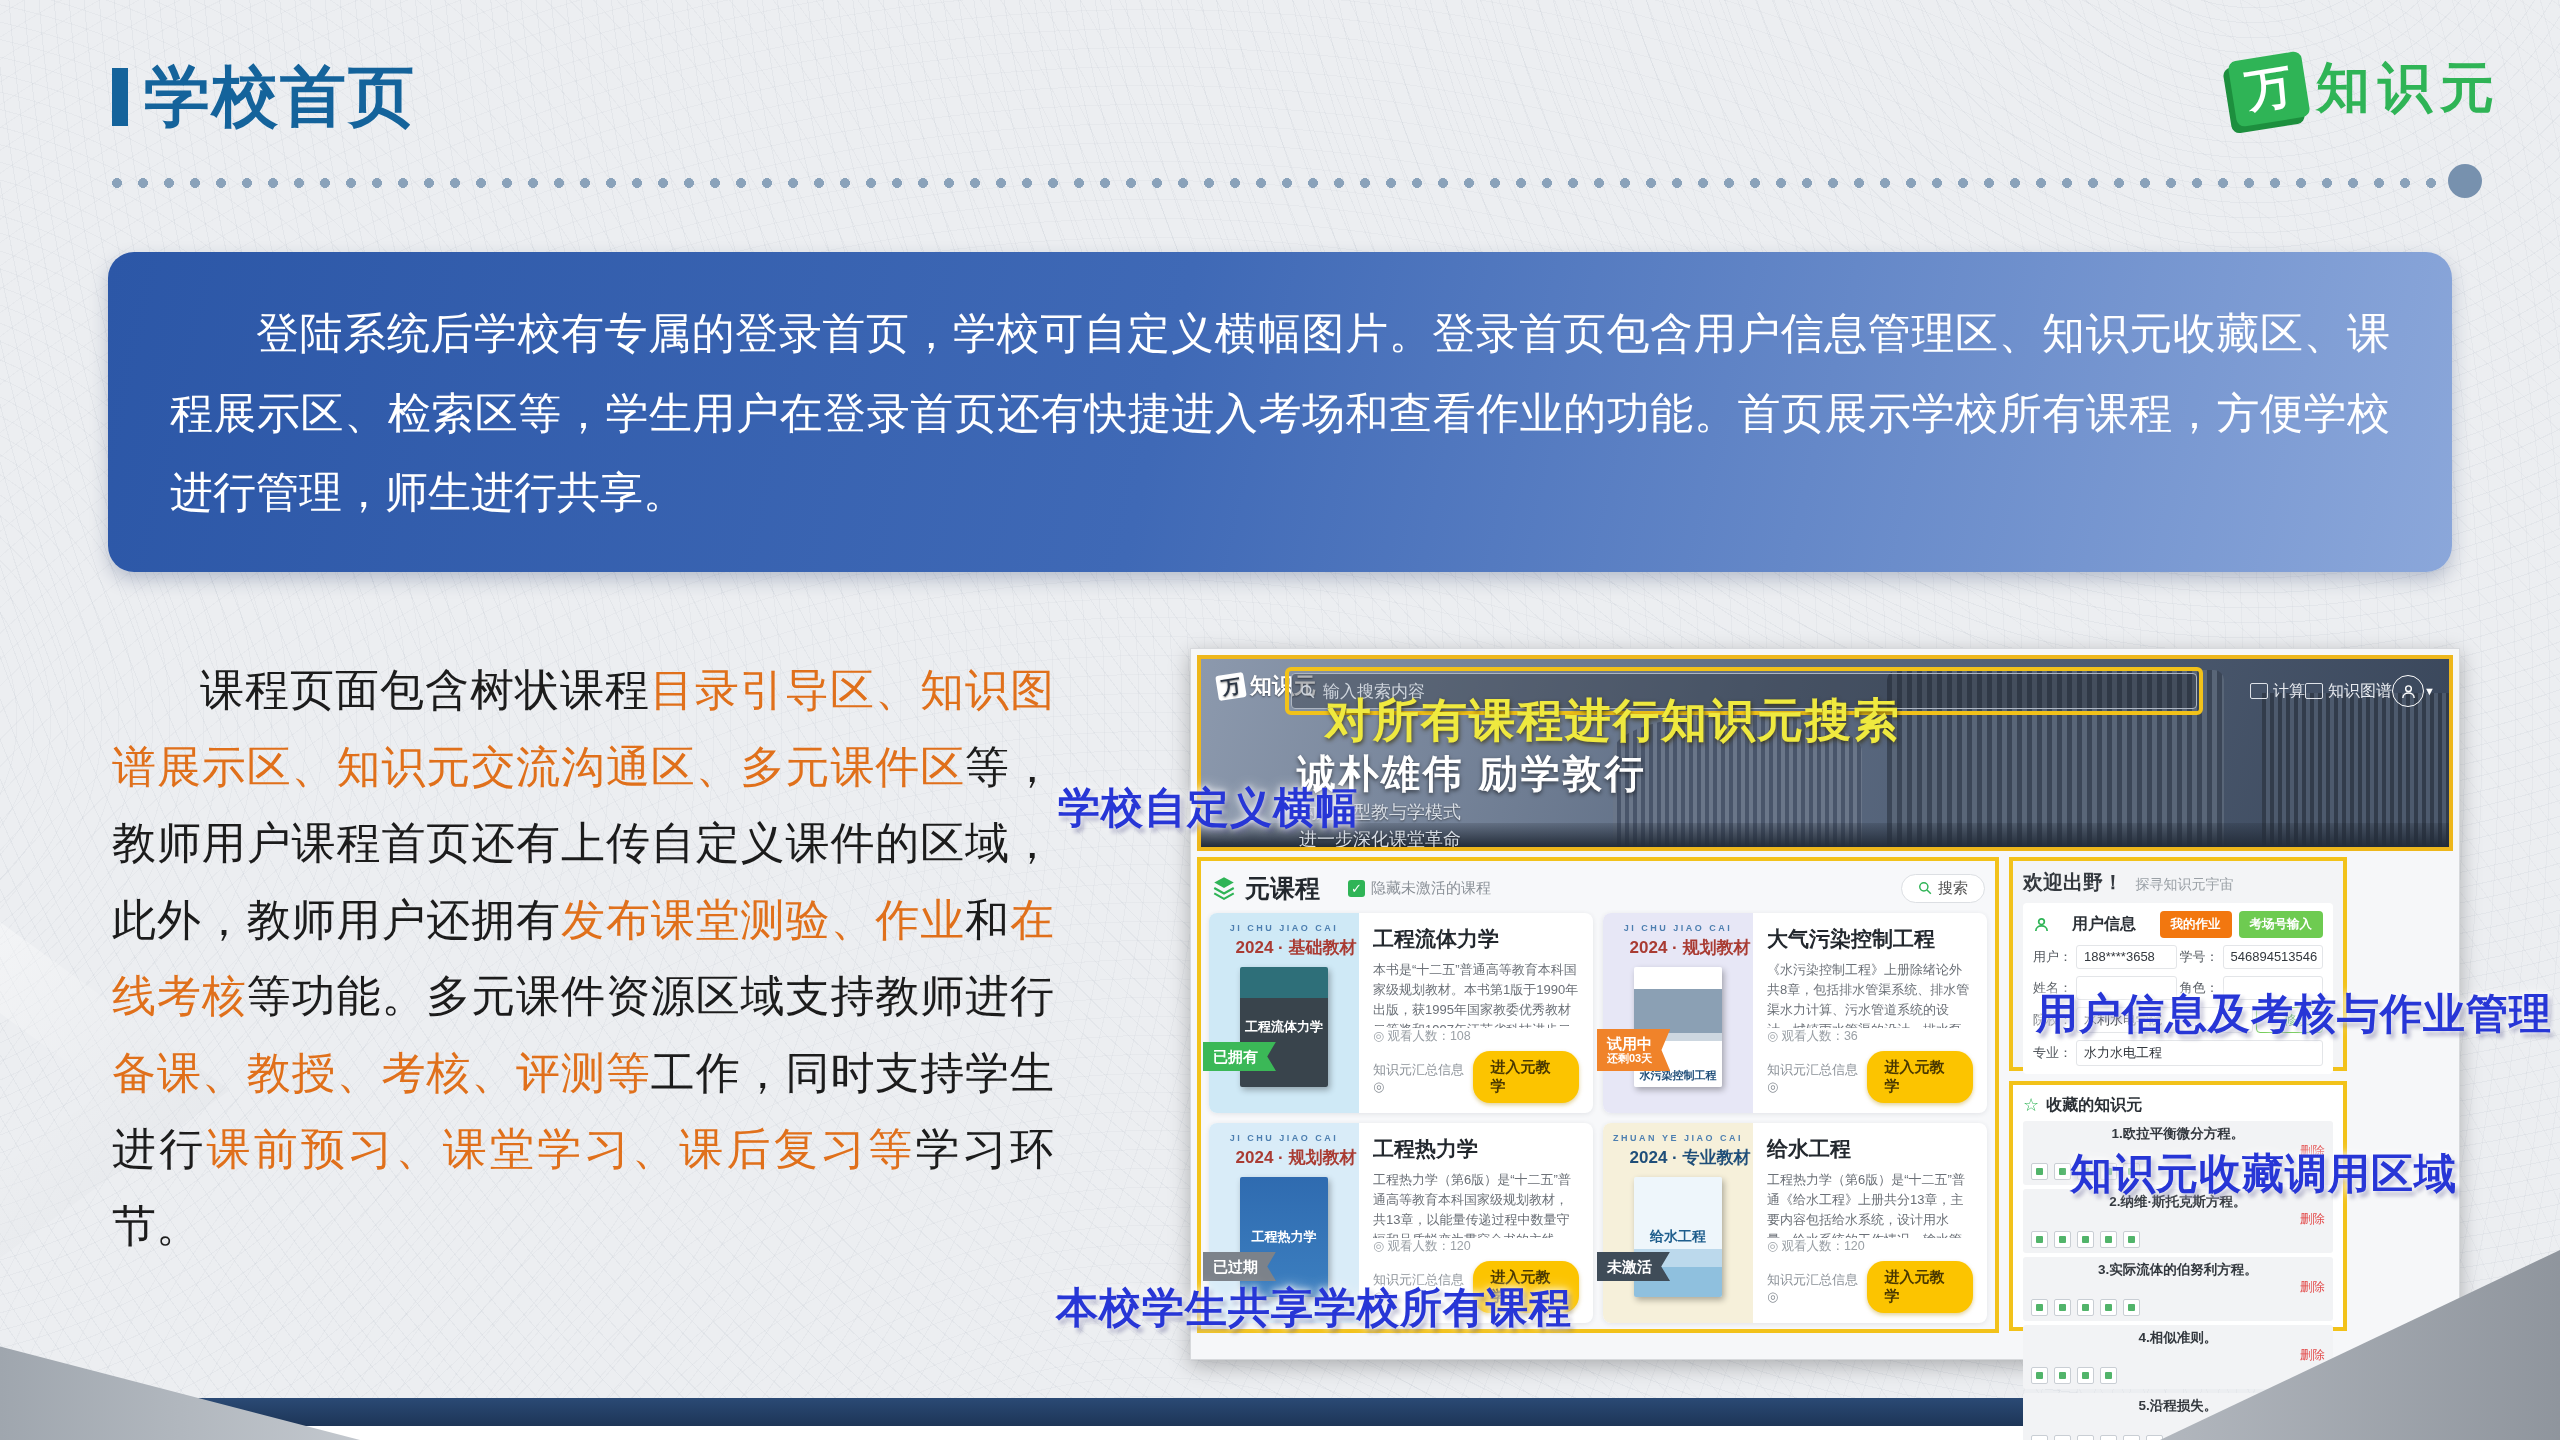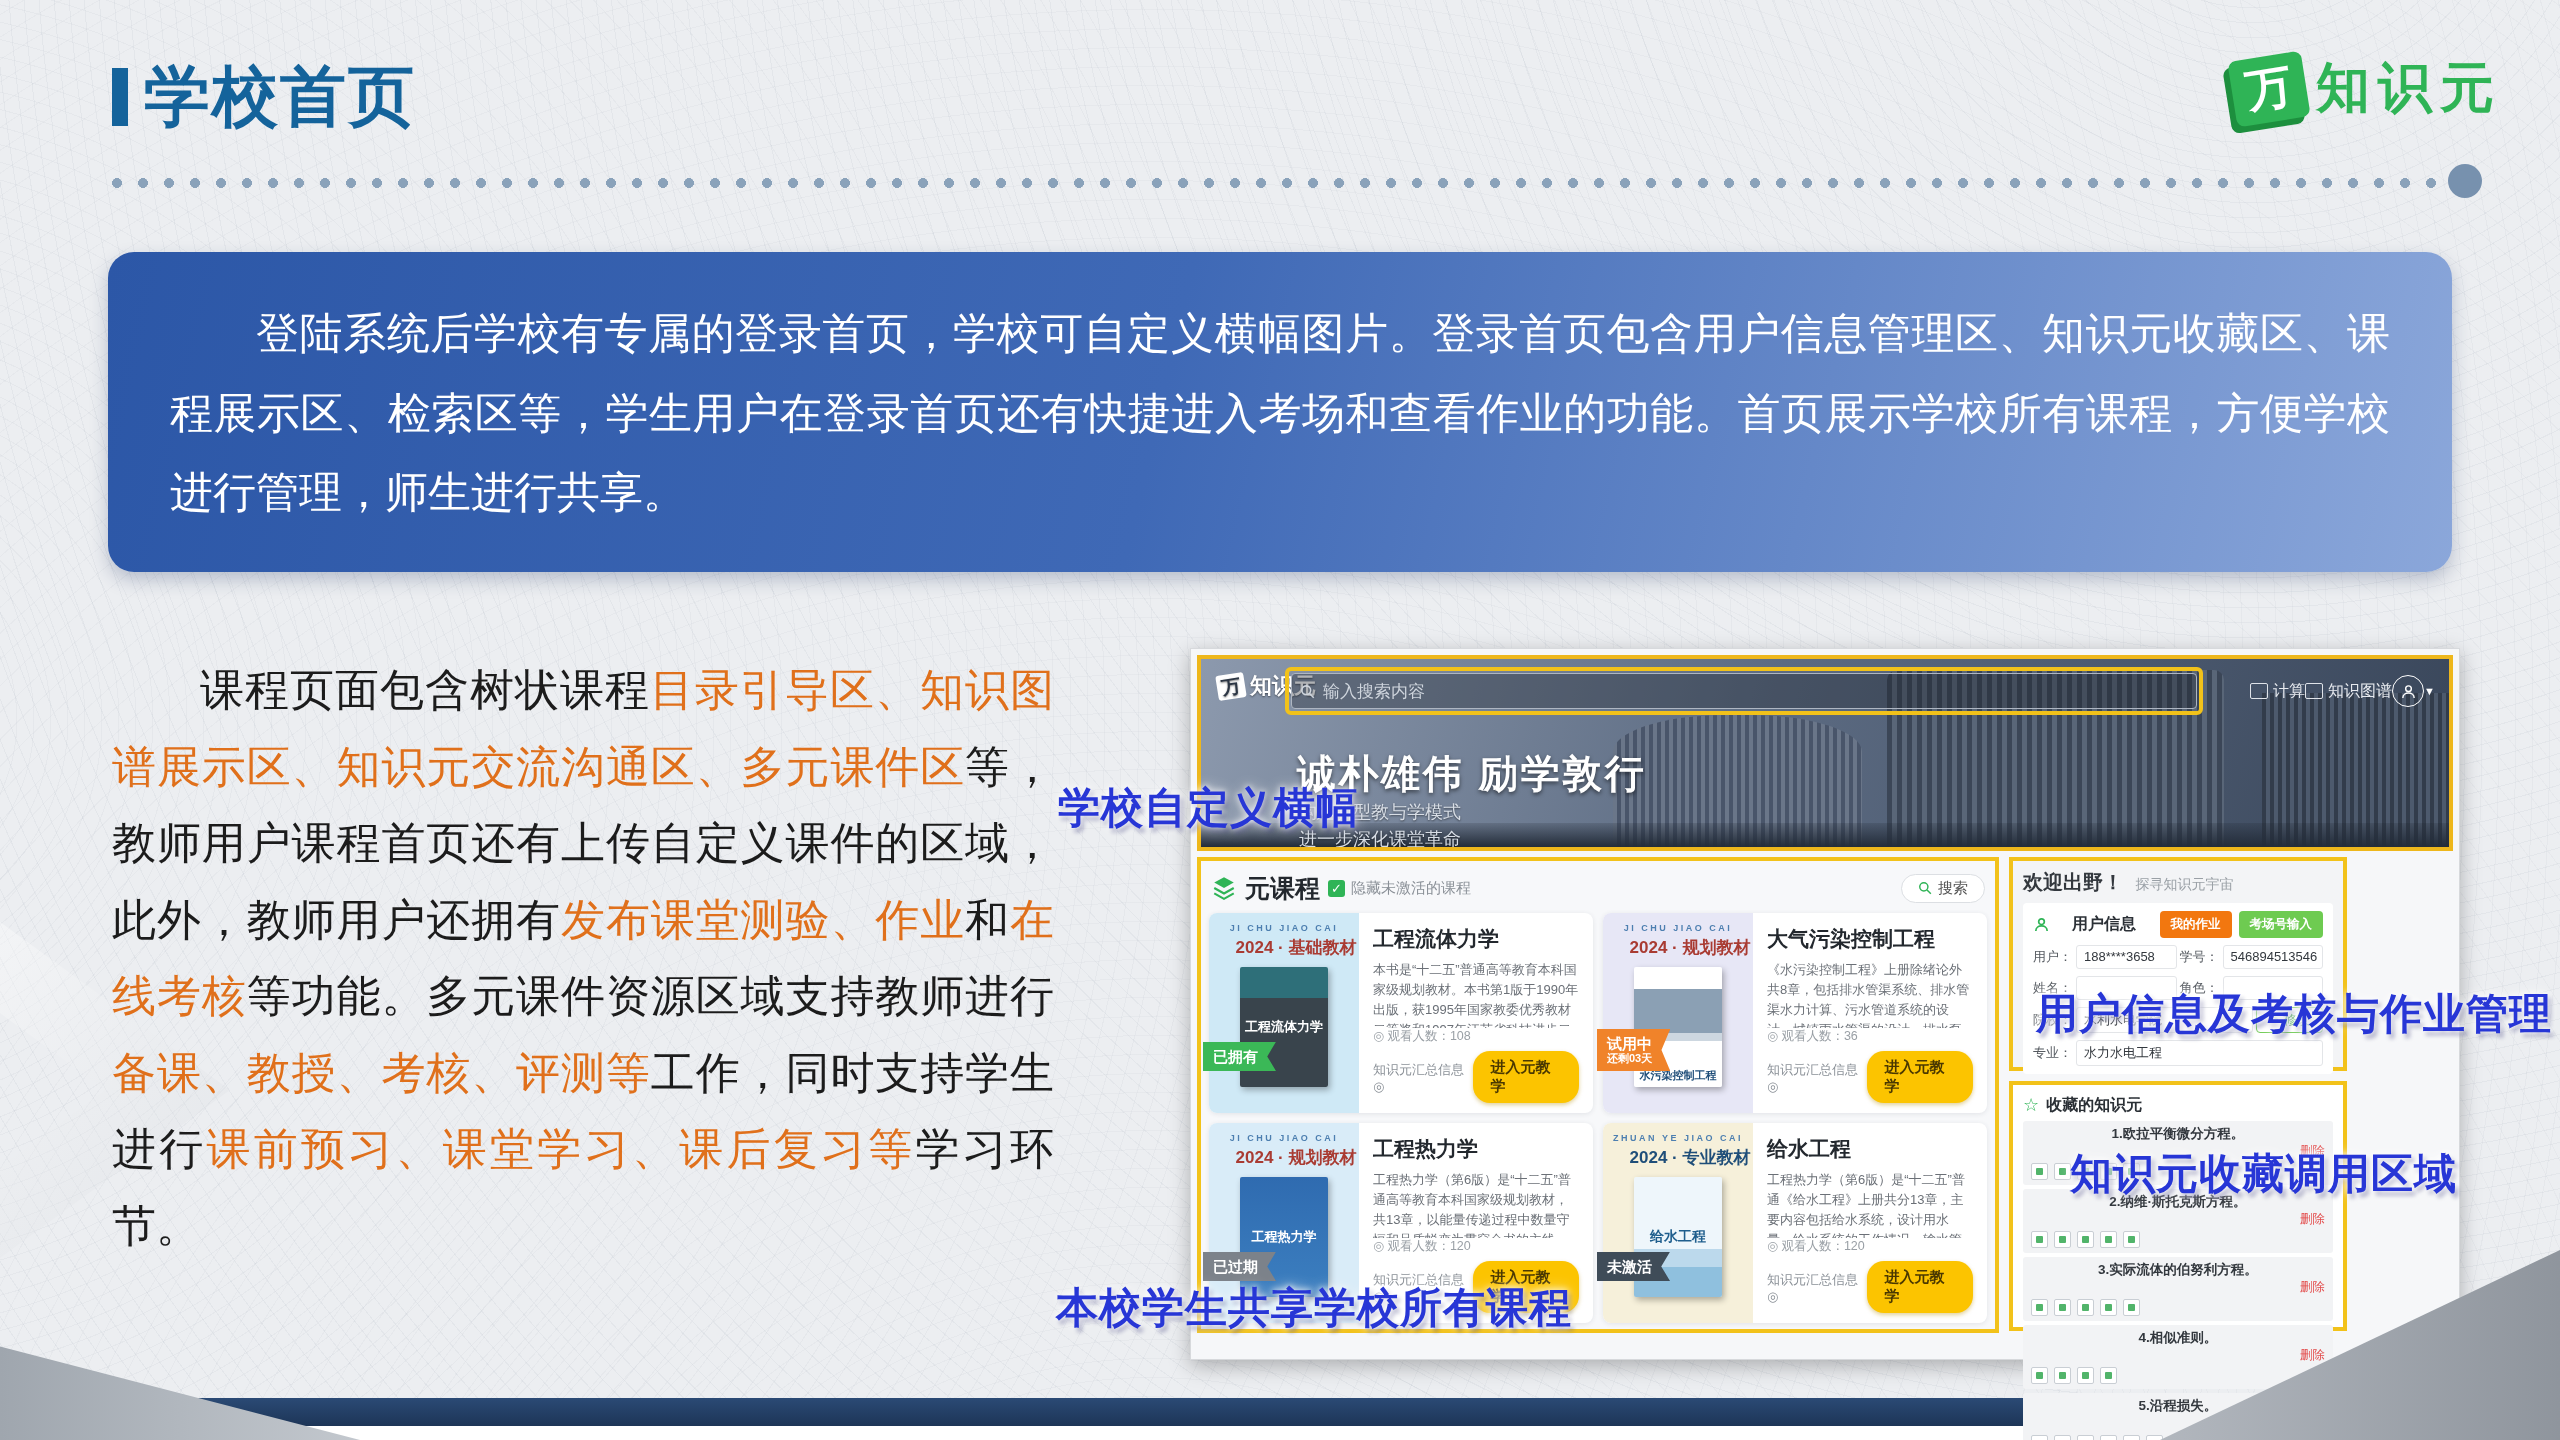--- a/index.html
+++ b/index.html
@@ -61,21 +61,21 @@
   .nav-glyph{display:inline-block;width:16px;height:14px;border:1.5px solid #dfe3e9;border-radius:2px;}
   .avatar{width:30px;height:30px;border-radius:50%;border:1.5px solid #fff;display:flex;align-items:center;justify-content:center;}
   .caret{font-size:11px;color:#fff;}
   .slogan{position:absolute;left:96px;top:88px;color:#fff;font-size:39px;font-weight:900;letter-spacing:3px;
     text-shadow:0 2px 4px rgba(0,0,0,.55);}
   .slogan-sub{position:absolute;left:98px;top:140px;color:#d8dee6;font-size:18px;line-height:1.5;text-shadow:0 1px 2px rgba(0,0,0,.5);}
 
   
   .course-box{position:absolute;left:6px;top:208px;width:802px;height:476px;box-sizing:border-box;
     border:4px solid #f2c21a;background:#f7f8fa;}
-  .ca-head{position:absolute;left:10px;top:8px;right:10px;height:38px;display:flex;align-items:center;gap:8px;}
+  .ca-head{position:absolute;left:10px;top:8px;right:10px;height:38px;display:flex;align-items:center;gap:28px;}
   .ca-title{font-size:25px;font-weight:900;color:#23282e;display:flex;align-items:center;gap:8px;}
   .ca-filter{display:flex;align-items:center;gap:6px;color:#8a9097;font-size:15px;}
   .checkbox{width:17px;height:17px;background:#2fb456;border-radius:3px;color:#fff;font-size:13px;
     display:flex;align-items:center;justify-content:center;font-weight:900;}
   .ca-search{margin-left:auto;display:flex;align-items:center;gap:6px;background:#fff;border:1px solid #dcdfe3;
     border-radius:16px;padding:4px 16px;font-size:15px;color:#555;}
   .card-grid{position:absolute;left:8px;top:52px;right:8px;display:grid;grid-template-columns:1fr 1fr;gap:10px;}
   .course-card{position:relative;display:flex;background:#fff;border-radius:8px;height:200px;
     box-shadow:0 1px 5px rgba(40,50,70,.10);overflow:visible;}
   .cc-cover{position:relative;width:150px;flex:0 0 150px;border-radius:8px 0 0 8px;text-align:center;padding-top:10px;box-sizing:border-box;}
@@ -477,20 +477,21 @@
               </span>
               <span class="att-icon">
                 <i></i>
               </span>
             </div>
           </div>
         </div>
     </div>
   </div>
 
+  <div class="z yellow-annot" style="left:1325px;top:690px;">对所有课程进行知识元搜索</div>
   <div class="z blue-annot" style="left:1058px;top:780px;">学校自定义横幅</div>
   <div class="z blue-annot" style="left:2036px;top:986px;">用户信息及考核与作业管理</div>
   <div class="z blue-annot" style="left:2070px;top:1146px;">知识元收藏调用区域</div>
   <div class="z blue-annot" style="left:1056px;top:1280px;">本校学生共享学校所有课程</div>
 
   <div class="z navy-bar"></div>
   <div class="z white-strip"></div>
   <div class="z corner-l"></div>
   <div class="z corner-r"></div>
 </div>

